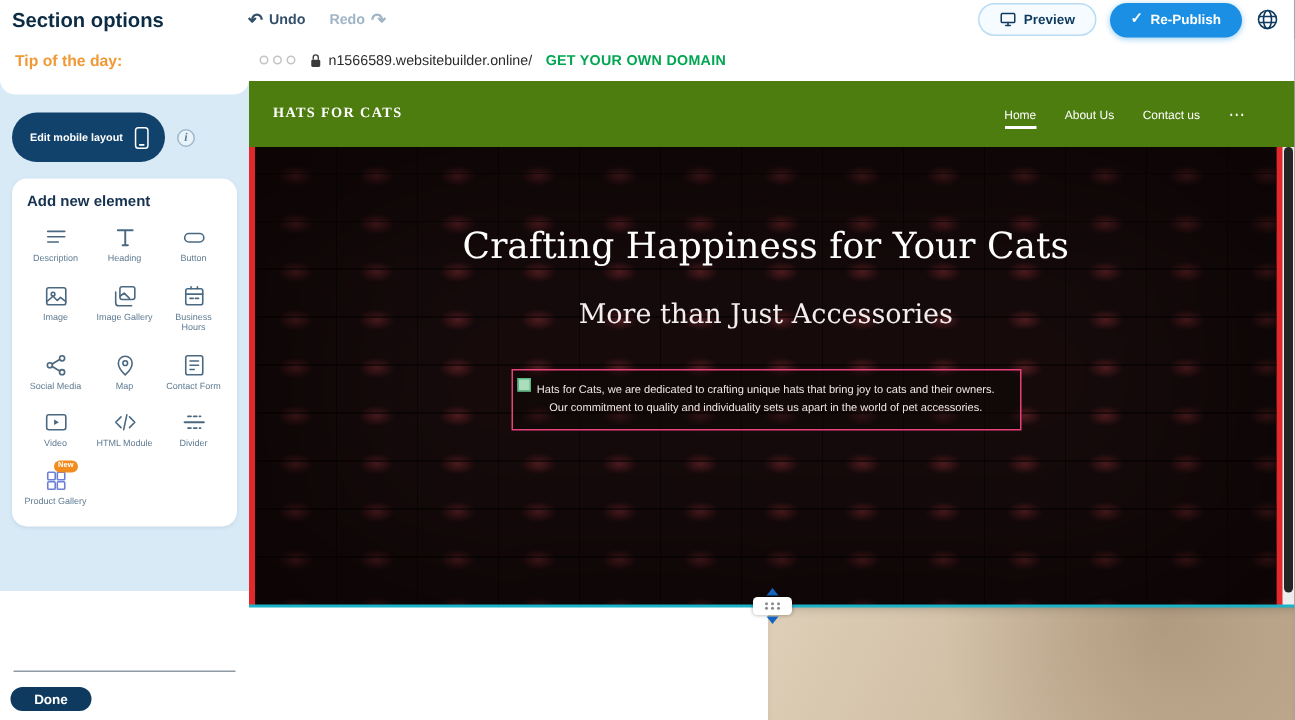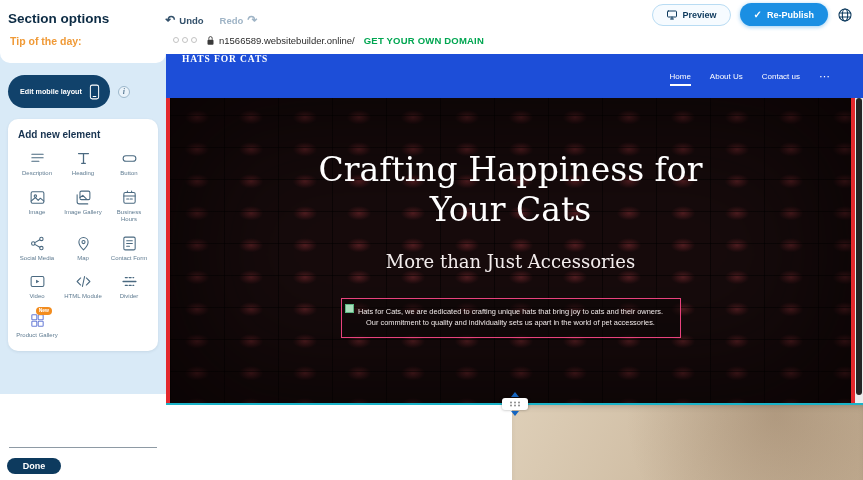--- a/index.html
+++ b/index.html
@@ -2,21 +2,21 @@
 <html><head>
 <meta charset="utf-8">
 <style>
   *{margin:0;padding:0;box-sizing:border-box}
   html,body{width:863px;height:480px;overflow:hidden}
   body{font-family:"Liberation Sans",sans-serif;background:#fff}
   button{font-family:inherit;border:none;background:none;cursor:pointer}
   svg{display:block}
 
   
-  .topbar{height:26px;display:flex;align-items:flex-end;background:#fff;padding:0 10px 0 8px;position:relative;z-index:9}
+  .topbar{height:26px;display:flex;align-items:center;background:#fff;padding:0 10px 0 8px;position:relative;z-index:9}
   .topbar h1{font-size:13.5px;font-weight:800;color:#0c2b44}
   .history{display:flex;align-items:center;gap:16px;margin-left:56px}
   .hist-btn{display:flex;align-items:center;gap:4px;font-size:9.5px;color:#33506a;font-weight:600}
   .hist-btn .gl{font-size:12px;line-height:1}
   .hist-btn.redo{color:#9fb4c6}
   .topbar-right{margin-left:auto;display:flex;align-items:center;gap:9px}
   .preview-btn{display:flex;align-items:center;gap:5px;height:22px;padding:0 13px;border-radius:12px;border:1.5px solid #b9dcf3;background:#f6fbff;color:#0d3a5e;font-size:9px;font-weight:700}
   .republish-btn{display:flex;align-items:center;gap:5px;height:23px;padding:0 14px;border-radius:13px;background:#1a8fe3;color:#fff;font-size:9px;font-weight:700;box-shadow:0 1px 4px rgba(26,143,227,.45)}
   .check{font-size:10px;line-height:1}
 
@@ -47,36 +47,36 @@
   .done{display:block;background:#0d3a5e;color:#fff;border-radius:12px;height:16px;width:54px;margin-left:7px;font-size:9px;font-weight:700}
 
   
   .browser{flex:1;display:flex;flex-direction:column;min-width:0;background:#fff}
   .chrome{height:28px;flex:0 0 28px;display:flex;align-items:center;padding-left:7px;gap:4px;background:#fff}
   .dots{display:flex;gap:3px;margin-right:5px}
   .dot{width:6px;height:6px;border-radius:50%;border:1px solid #c3c3c3}
   .url{font-size:9.5px;color:#2b2b2b}
   .cta{font-size:9.5px;font-weight:700;color:#00a651;margin-left:5px;letter-spacing:.2px;text-decoration:none}
   .site{flex:1;display:flex;flex-direction:column;min-height:0}
-  .site-header{flex:0 0 44px;background:#1d4ed8;display:flex;padding:0 16px}
+  .site-header{flex:0 0 44px;background:#4d7c0f;display:flex;align-items:center;padding:0 16px}
   .logo{color:#fff;font-family:"Liberation Serif",serif;font-weight:700;font-size:9.5px;letter-spacing:.9px}
   .nav{margin-left:auto;display:flex;align-items:center;gap:19px;margin-right:16px}
   .nav-item{color:#fff;font-size:8px;position:relative}
   .nav-item.active::after{content:"";position:absolute;left:0;right:0;bottom:-5px;height:2px;background:#fff}
   .nav-more{font-size:11px;letter-spacing:1px}
   .hero-row{flex:1;display:flex;background:#e3282c;min-height:0}
   .hero{flex:1;margin:0 4px;position:relative;overflow:hidden;background-color:#170b0c;
         background-image:radial-gradient(ellipse 17px 10px at 50% 60%, rgba(142,48,54,.5), rgba(70,22,26,.28) 55%, transparent 72%);
         background-size:54px 32px}
   .hero::before{content:"";position:absolute;inset:0;
         background-image:repeating-linear-gradient(90deg, rgba(0,0,0,.5) 0 1px, transparent 1px 54px),
                          repeating-linear-gradient(0deg, rgba(0,0,0,.5) 0 1px, transparent 1px 32px)}
   .hero::after{content:"";position:absolute;inset:0;box-shadow:inset 0 0 120px 30px rgba(5,2,2,.68)}
   .hero>*{position:relative;z-index:2}
-  .hero-heading{margin:52px auto 0;width:440px;text-align:center;color:#fff;font-family:"DejaVu Serif",serif;font-size:33px;line-height:1.22;font-weight:500}
+  .hero-heading{margin:52px auto 0;width:440px;text-align:center;color:#fff;font-family:"DejaVu Serif",serif;font-size:24px;line-height:1.22;font-weight:500}
   .hero-sub{margin-top:20px;text-align:center;color:#f3eded;font-family:"DejaVu Serif",serif;font-size:18px}
   .hero-box{position:relative;width:340px;margin:26px auto 0;border:1px solid #e8427d;background:rgba(12,5,6,.5);padding:7px 13px 8px;text-align:center}
   .hero-box .txt{font-size:7.4px;line-height:1.6;color:#efe8e8}
   .green-handle{position:absolute;left:3px;top:5px;width:9px;height:9px;background:#a9ddbc;border:1px solid #5cb882}
   .scrollbar{flex:0 0 8px;background:#ececec;position:relative}
   .thumb{position:absolute;left:1px;right:1px;top:0;height:97%;background:#242424;border-radius:3px}
   .divider-row{position:relative;height:0;z-index:6}
   .divider-line{position:absolute;left:0;right:0;top:-1px;height:2px;background:#1ab3c8}
   .divider-handle{position:absolute;left:50%;top:0;transform:translate(-50%,-50%);display:flex;flex-direction:column;align-items:center;gap:1px;z-index:7}
   .arr-up{width:0;height:0;border-left:4px solid transparent;border-right:4px solid transparent;border-bottom:5px solid #1565c0}

